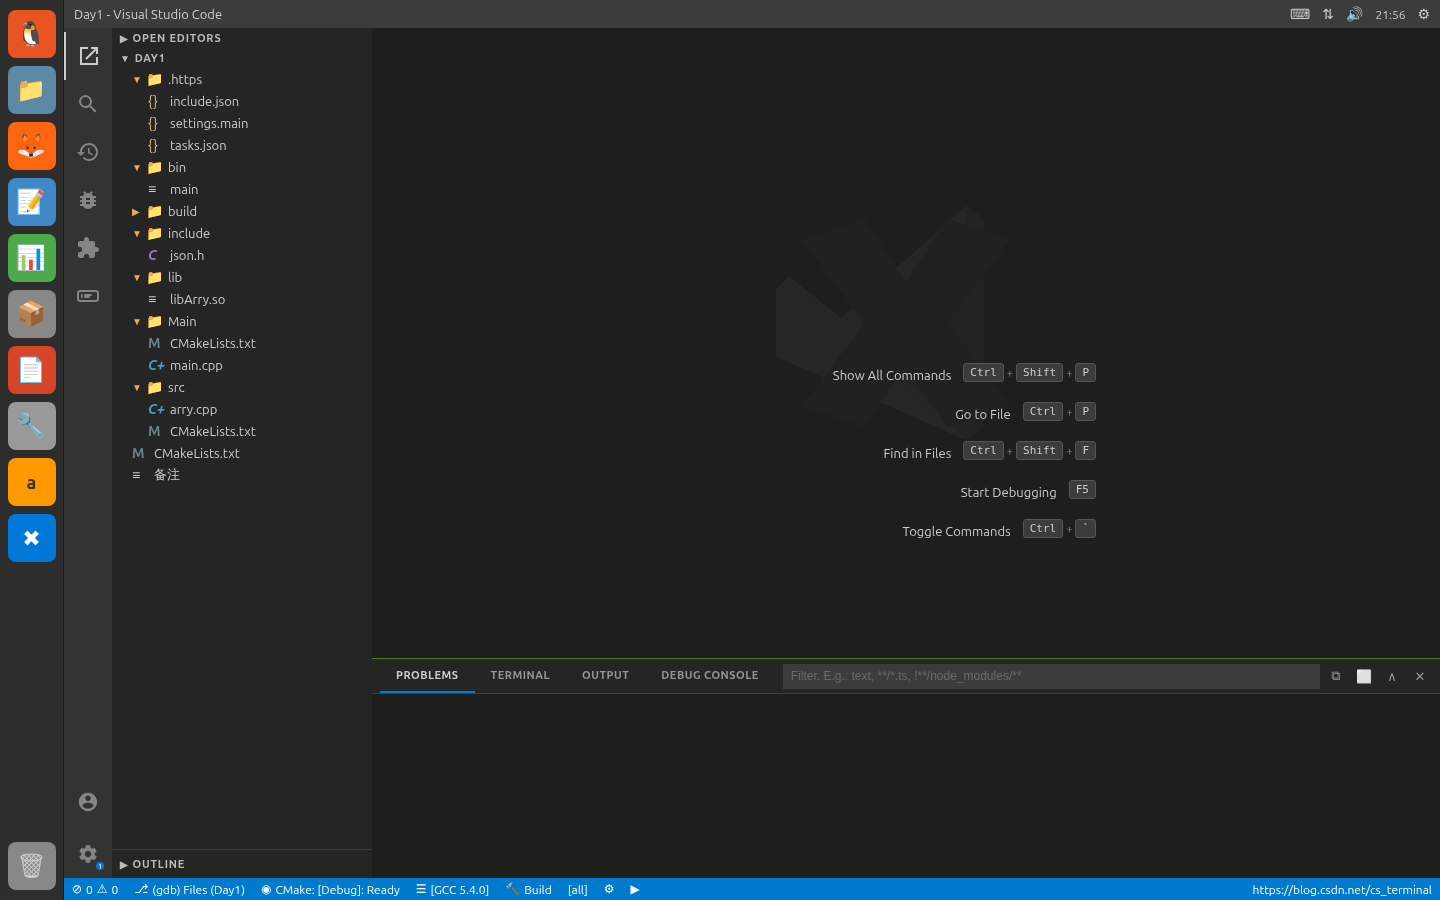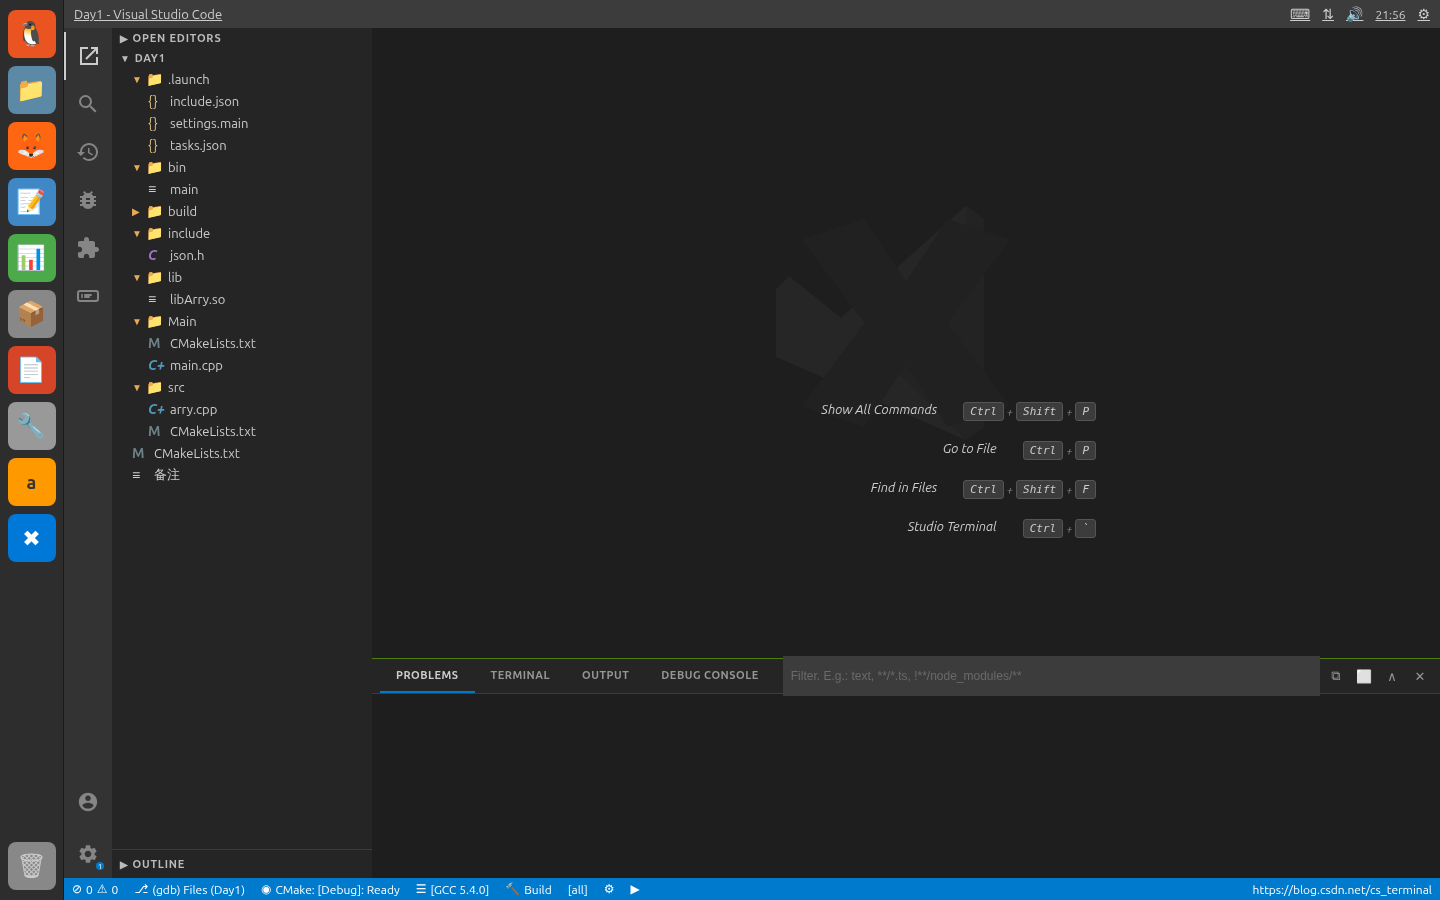--- a/index.html
+++ b/index.html
@@ -17,21 +17,20 @@
 
     
     #titlebar {
       height: 28px;
       background: #3c3c3c;
       display: flex;
       align-items: center;
       justify-content: space-between;
       padding: 0 10px;
       flex-shrink: 0;
-      text-decoration: underline;
     }
     #titlebar-right {
       display: flex;
       align-items: center;
       gap: 12px;
       font-size: 12px;
       color: #cccccc;
     }
 
     
@@ -184,24 +183,23 @@
     }
 
     #shortcuts-panel {
       display: flex;
       flex-direction: column;
       gap: 20px;
     }
 
     .shortcut-row {
       display: flex;
-      align-items: flex-start;
+      align-items: flex-end;
       justify-content: flex-end;
-      gap: 26px;
-      font-style: italic;
+      gap: 12px;
     }
     .shortcut-label {
       font-size: 13px;
       color: #cccccc;
       text-align: right;
       min-width: 160px;
     }
     .kbd-group {
       display: flex;
       align-items: center;
@@ -260,21 +258,21 @@
 
     #panel-filter {
       flex: 1;
       background: #3c3c3c;
       border: none;
       color: #cccccc;
       font-size: 12px;
       padding: 2px 8px;
       margin-left: 8px;
       outline: none;
-      height: 40px;
+      height: 25px;
     }
     #panel-filter::placeholder { color: #6a6a6a; }
 
     #panel-actions {
       display: flex;
       align-items: center;
       gap: 4px;
       margin-left: 4px;
     }
     .panel-action-btn {
@@ -464,21 +462,21 @@
           </div>
 
           <div class="section-header">
             <span class="chevron">▼</span>
             <span>DAY1</span>
           </div>
 
           <div class="tree-item indent-1">
             <span class="icon chevron-sm" style="color:#e8ab53;">▼</span>
             <span class="icon" style="color:#e8ab53;">📁</span>
-            <span>.launch</span>
+            <span>.https</span>
           </div>
           <div class="tree-item indent-2">
             <span class="icon" style="color:#dbbc7f;">{}</span>
             <span>include.json</span>
           </div>
           <div class="tree-item indent-2">
             <span class="icon" style="color:#dbbc7f;">{}</span>
             <span>settings.main</span>
           </div>
           <div class="tree-item indent-2">
@@ -610,23 +608,29 @@
                 <span class="shortcut-label">Find in Files</span>
                 <div class="kbd-group">
                   <span class="kbd">Ctrl</span>
                   <span class="kbd-plus">+</span>
                   <span class="kbd">Shift</span>
                   <span class="kbd-plus">+</span>
                   <span class="kbd">F</span>
                 </div>
               </div>
 
-
               <div class="shortcut-row">
-                <span class="shortcut-label">Studio Terminal</span>
+                <span class="shortcut-label">Start Debugging</span>
+                <div class="kbd-group">
+                  <span class="kbd">F5</span>
+                </div>
+              </div>
+
+              <div class="shortcut-row">
+                <span class="shortcut-label">Toggle Commands</span>
                 <div class="kbd-group">
                   <span class="kbd">Ctrl</span>
                   <span class="kbd-plus">+</span>
                   <span class="kbd">`</span>
                 </div>
               </div>
             </div>
           </div>
 
           <div id="panel">

